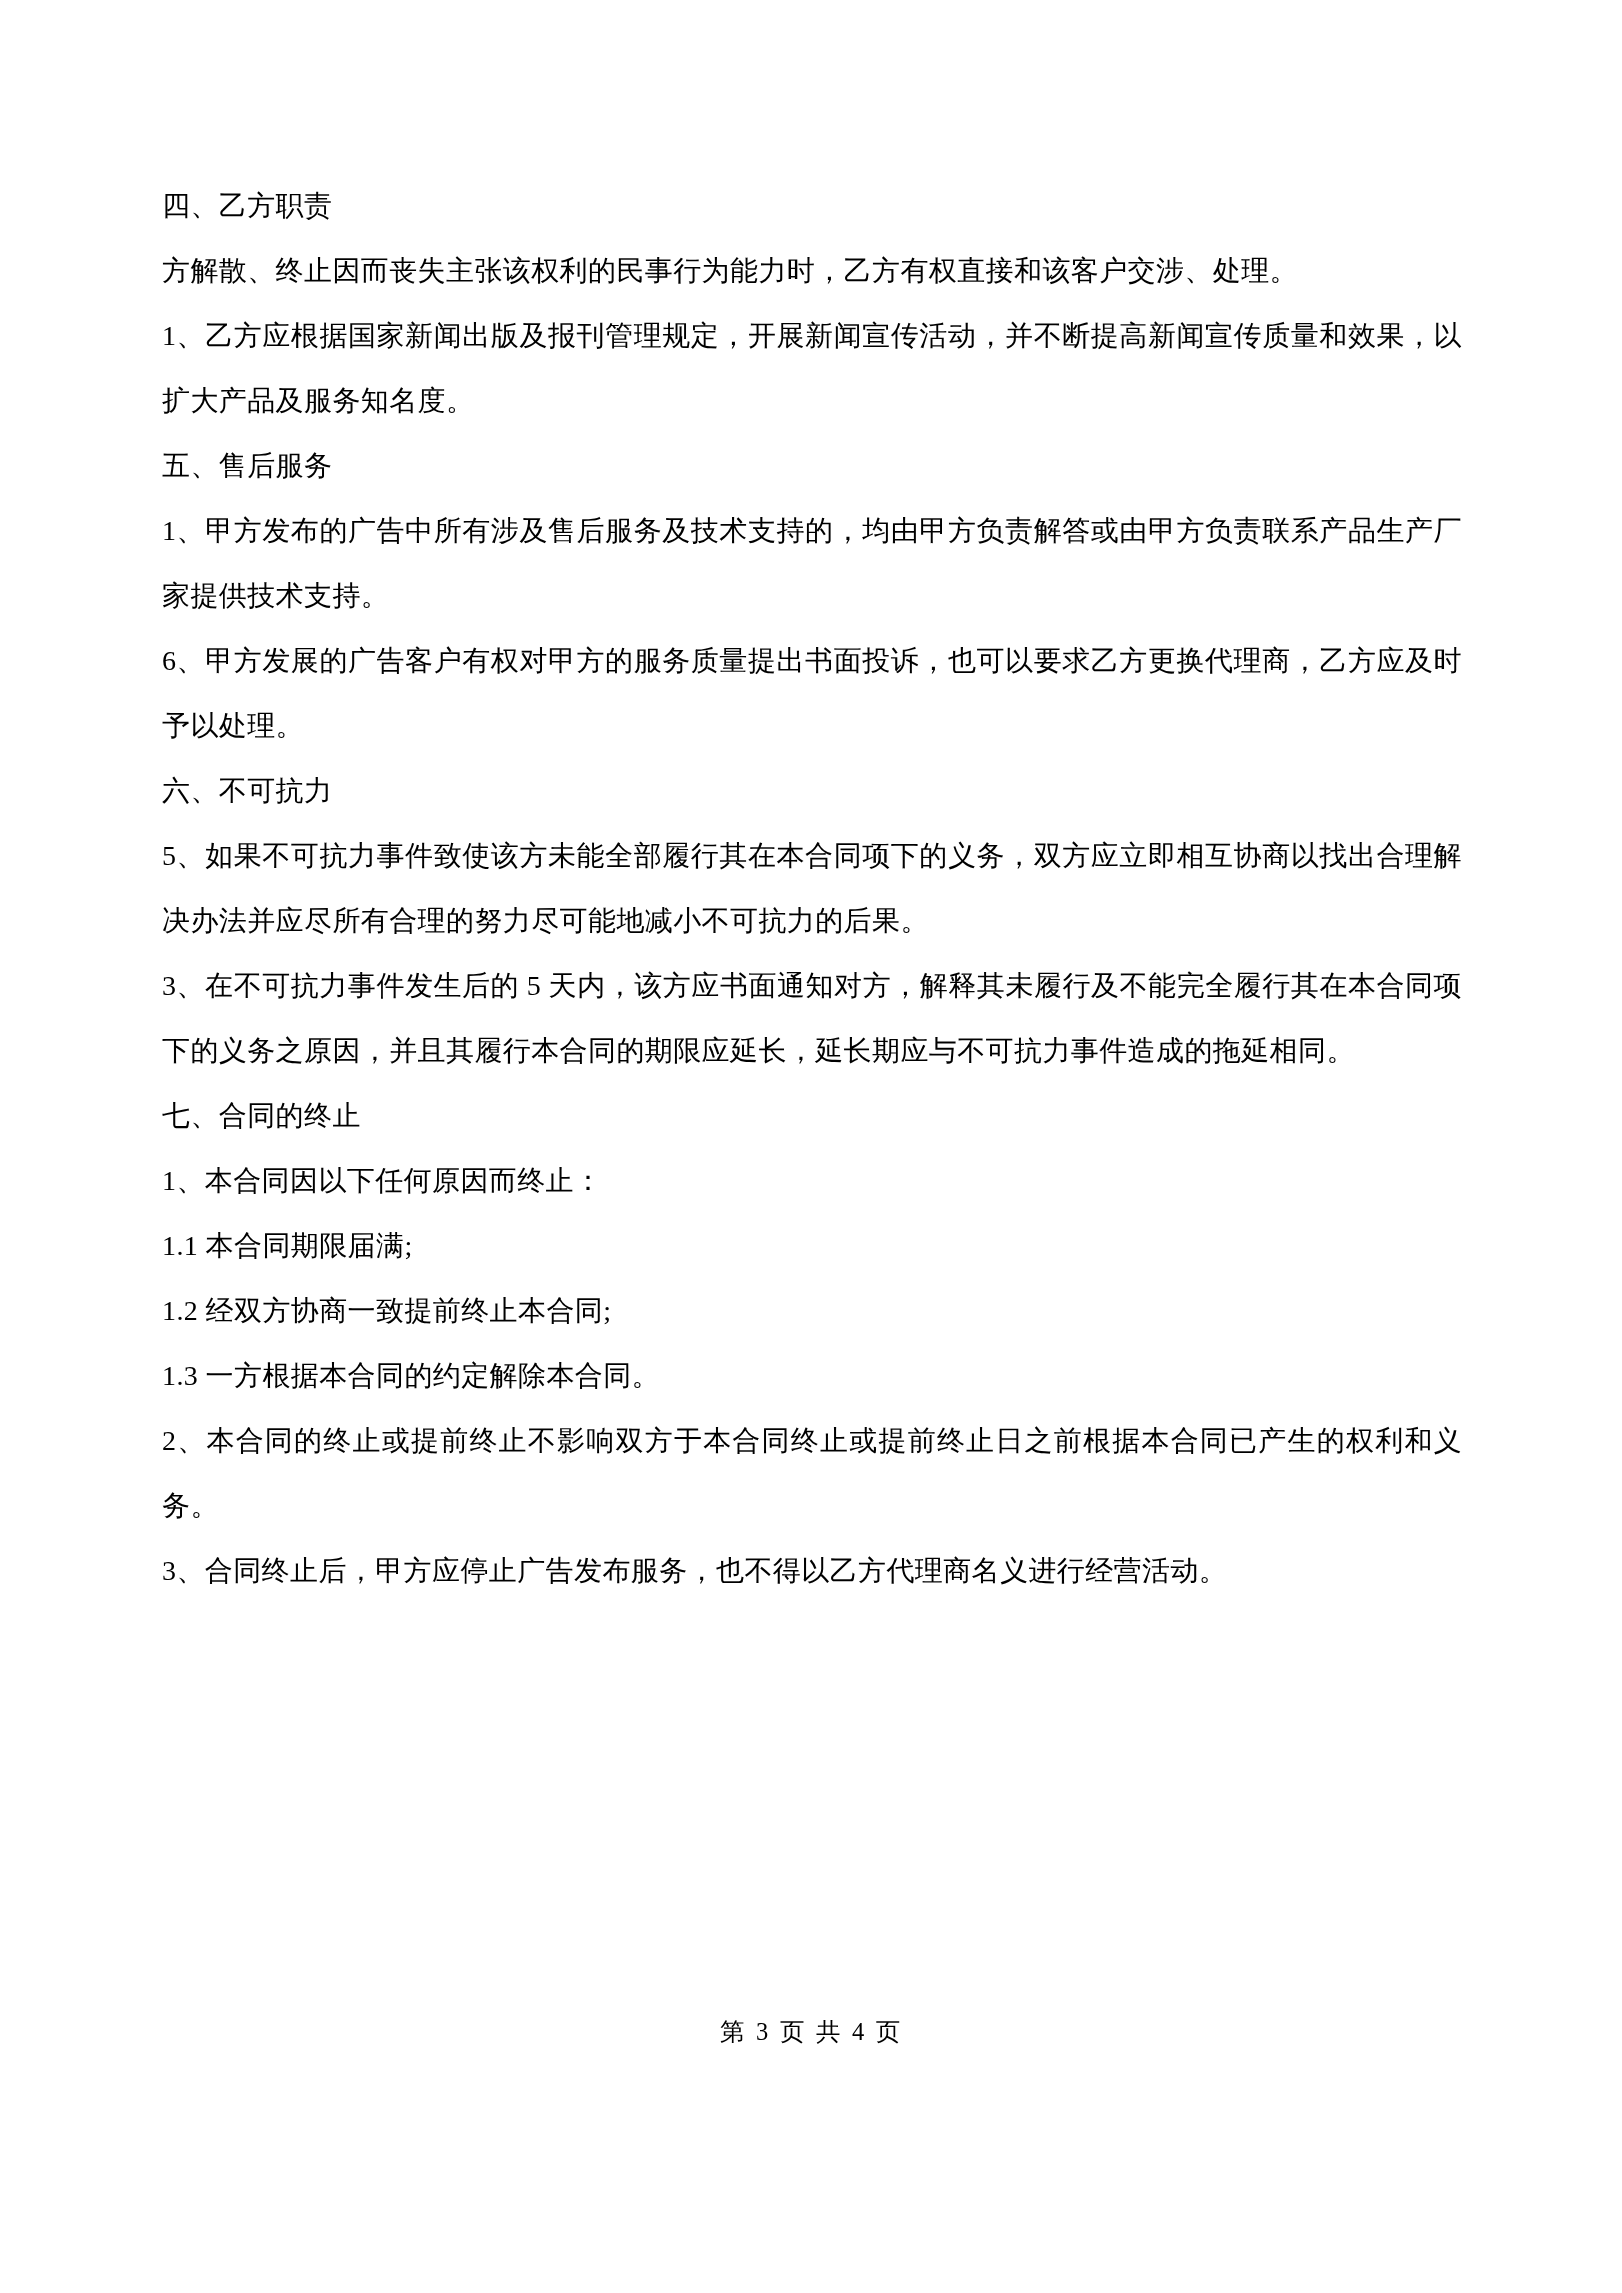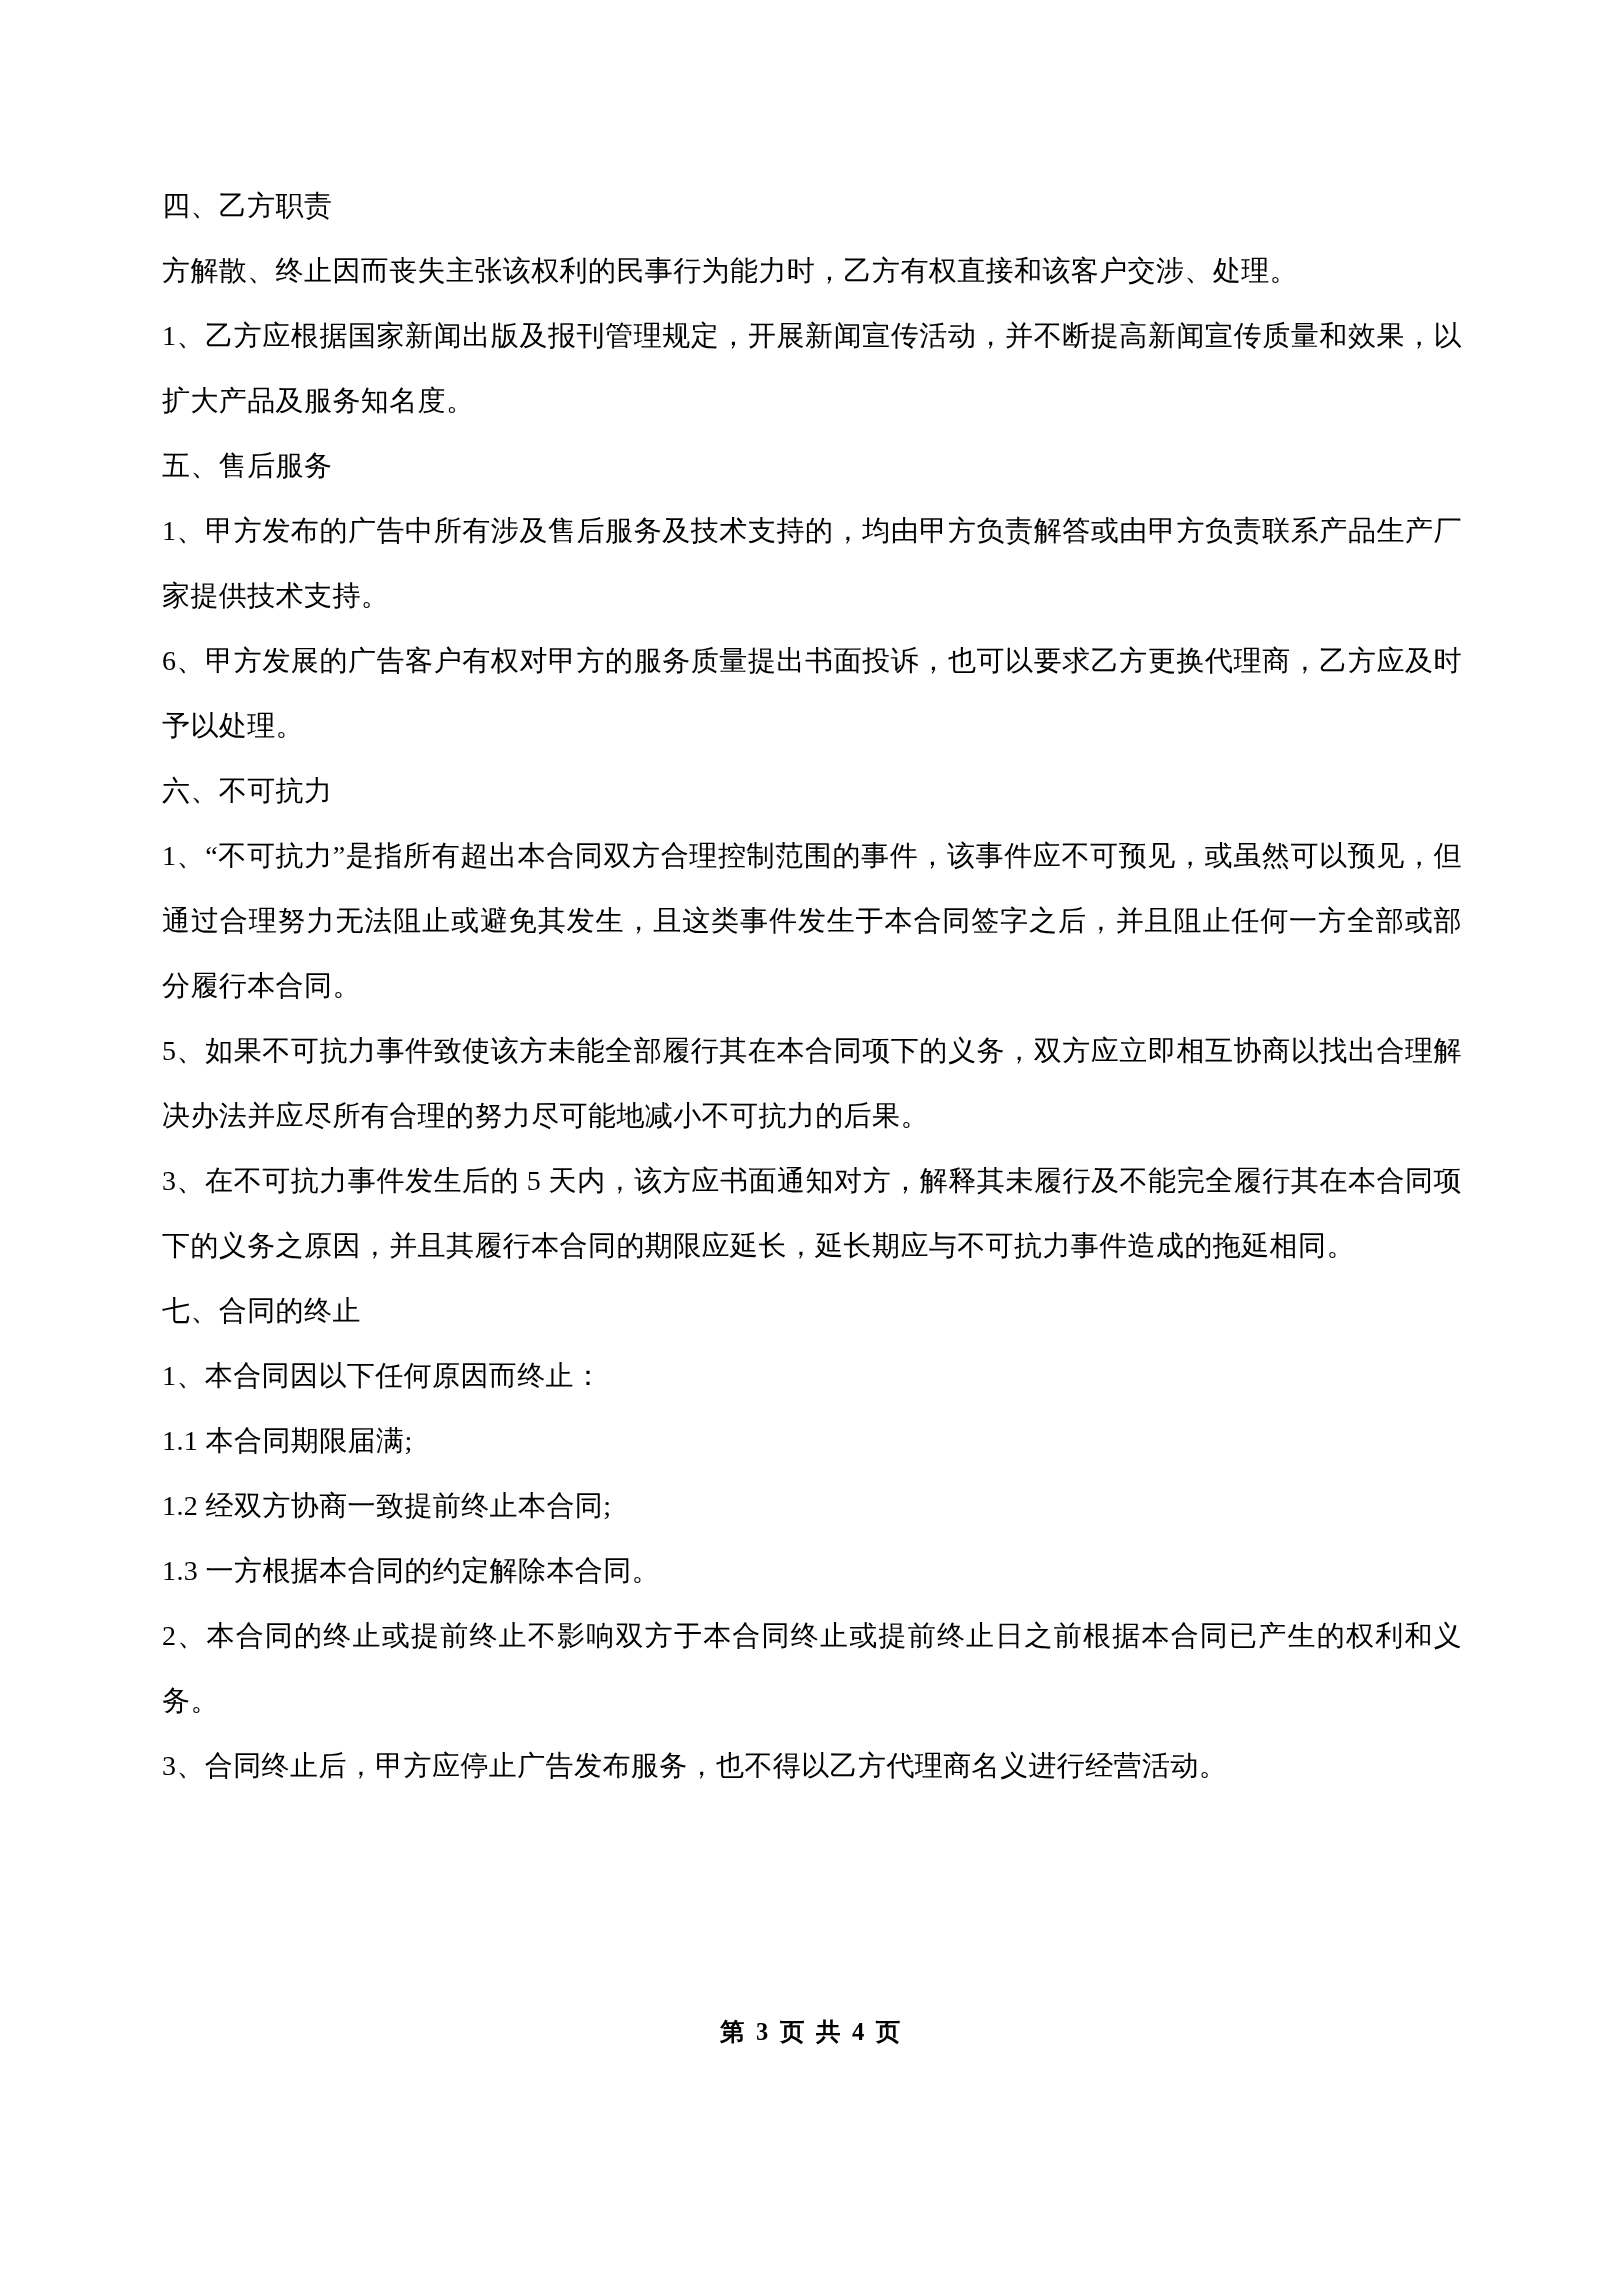--- a/index.html
+++ b/index.html
@@ -38,36 +38,34 @@
   .footer {
     position: absolute;
     left: 0;
     right: 0;
     top: 2015px;
     text-align: center;
     font-size: 24.5px;
     letter-spacing: 2.7px;
     color: #000;
     font-family: "Liberation Serif", "DejaVu Serif", serif;
-    font-weight: bold;
   }
 </style>
 </head>
 <body>
 
 <div class="page">
   <div class="doc-body">
     <p class="para">四、乙方职责</p>
     <p class="para">方解散、终止因而丧失主张该权利的民事行为能力时，乙方有权直接和该客户交涉、处理。</p>
     <p class="para">1、乙方应根据国家新闻出版及报刊管理规定，开展新闻宣传活动，并不断提高新闻宣传质量和效果，以扩大产品及服务知名度。</p>
     <p class="para">五、售后服务</p>
     <p class="para">1、甲方发布的广告中所有涉及售后服务及技术支持的，均由甲方负责解答或由甲方负责联系产品生产厂家提供技术支持。</p>
     <p class="para">6、甲方发展的广告客户有权对甲方的服务质量提出书面投诉，也可以要求乙方更换代理商，乙方应及时予以处理。</p>
     <p class="para">六、不可抗力</p>
-    <p class="para">1、“不可抗力”是指所有超出本合同双方合理控制范围的事件，该事件应不可预见，或虽然可以预见，但通过合理努力无法阻止或避免其发生，且这类事件发生于本合同签字之后，并且阻止任何一方全部或部分履行本合同。</p>
     <p class="para">5、如果不可抗力事件致使该方未能全部履行其在本合同项下的义务，双方应立即相互协商以找出合理解决办法并应尽所有合理的努力尽可能地减小不可抗力的后果。</p>
     <p class="para">3、在不可抗力事件发生后的 5 天内，该方应书面通知对方，解释其未履行及不能完全履行其在本合同项下的义务之原因，并且其履行本合同的期限应延长，延长期应与不可抗力事件造成的拖延相同。</p>
     <p class="para">七、合同的终止</p>
     <p class="para">1、本合同因以下任何原因而终止：</p>
     <p class="para">1.1 本合同期限届满;</p>
     <p class="para">1.2 经双方协商一致提前终止本合同;</p>
     <p class="para">1.3 一方根据本合同的约定解除本合同。</p>
     <p class="para">2、本合同的终止或提前终止不影响双方于本合同终止或提前终止日之前根据本合同已产生的权利和义务。</p>
     <p class="para">3、合同终止后，甲方应停止广告发布服务，也不得以乙方代理商名义进行经营活动。</p>
   </div>

